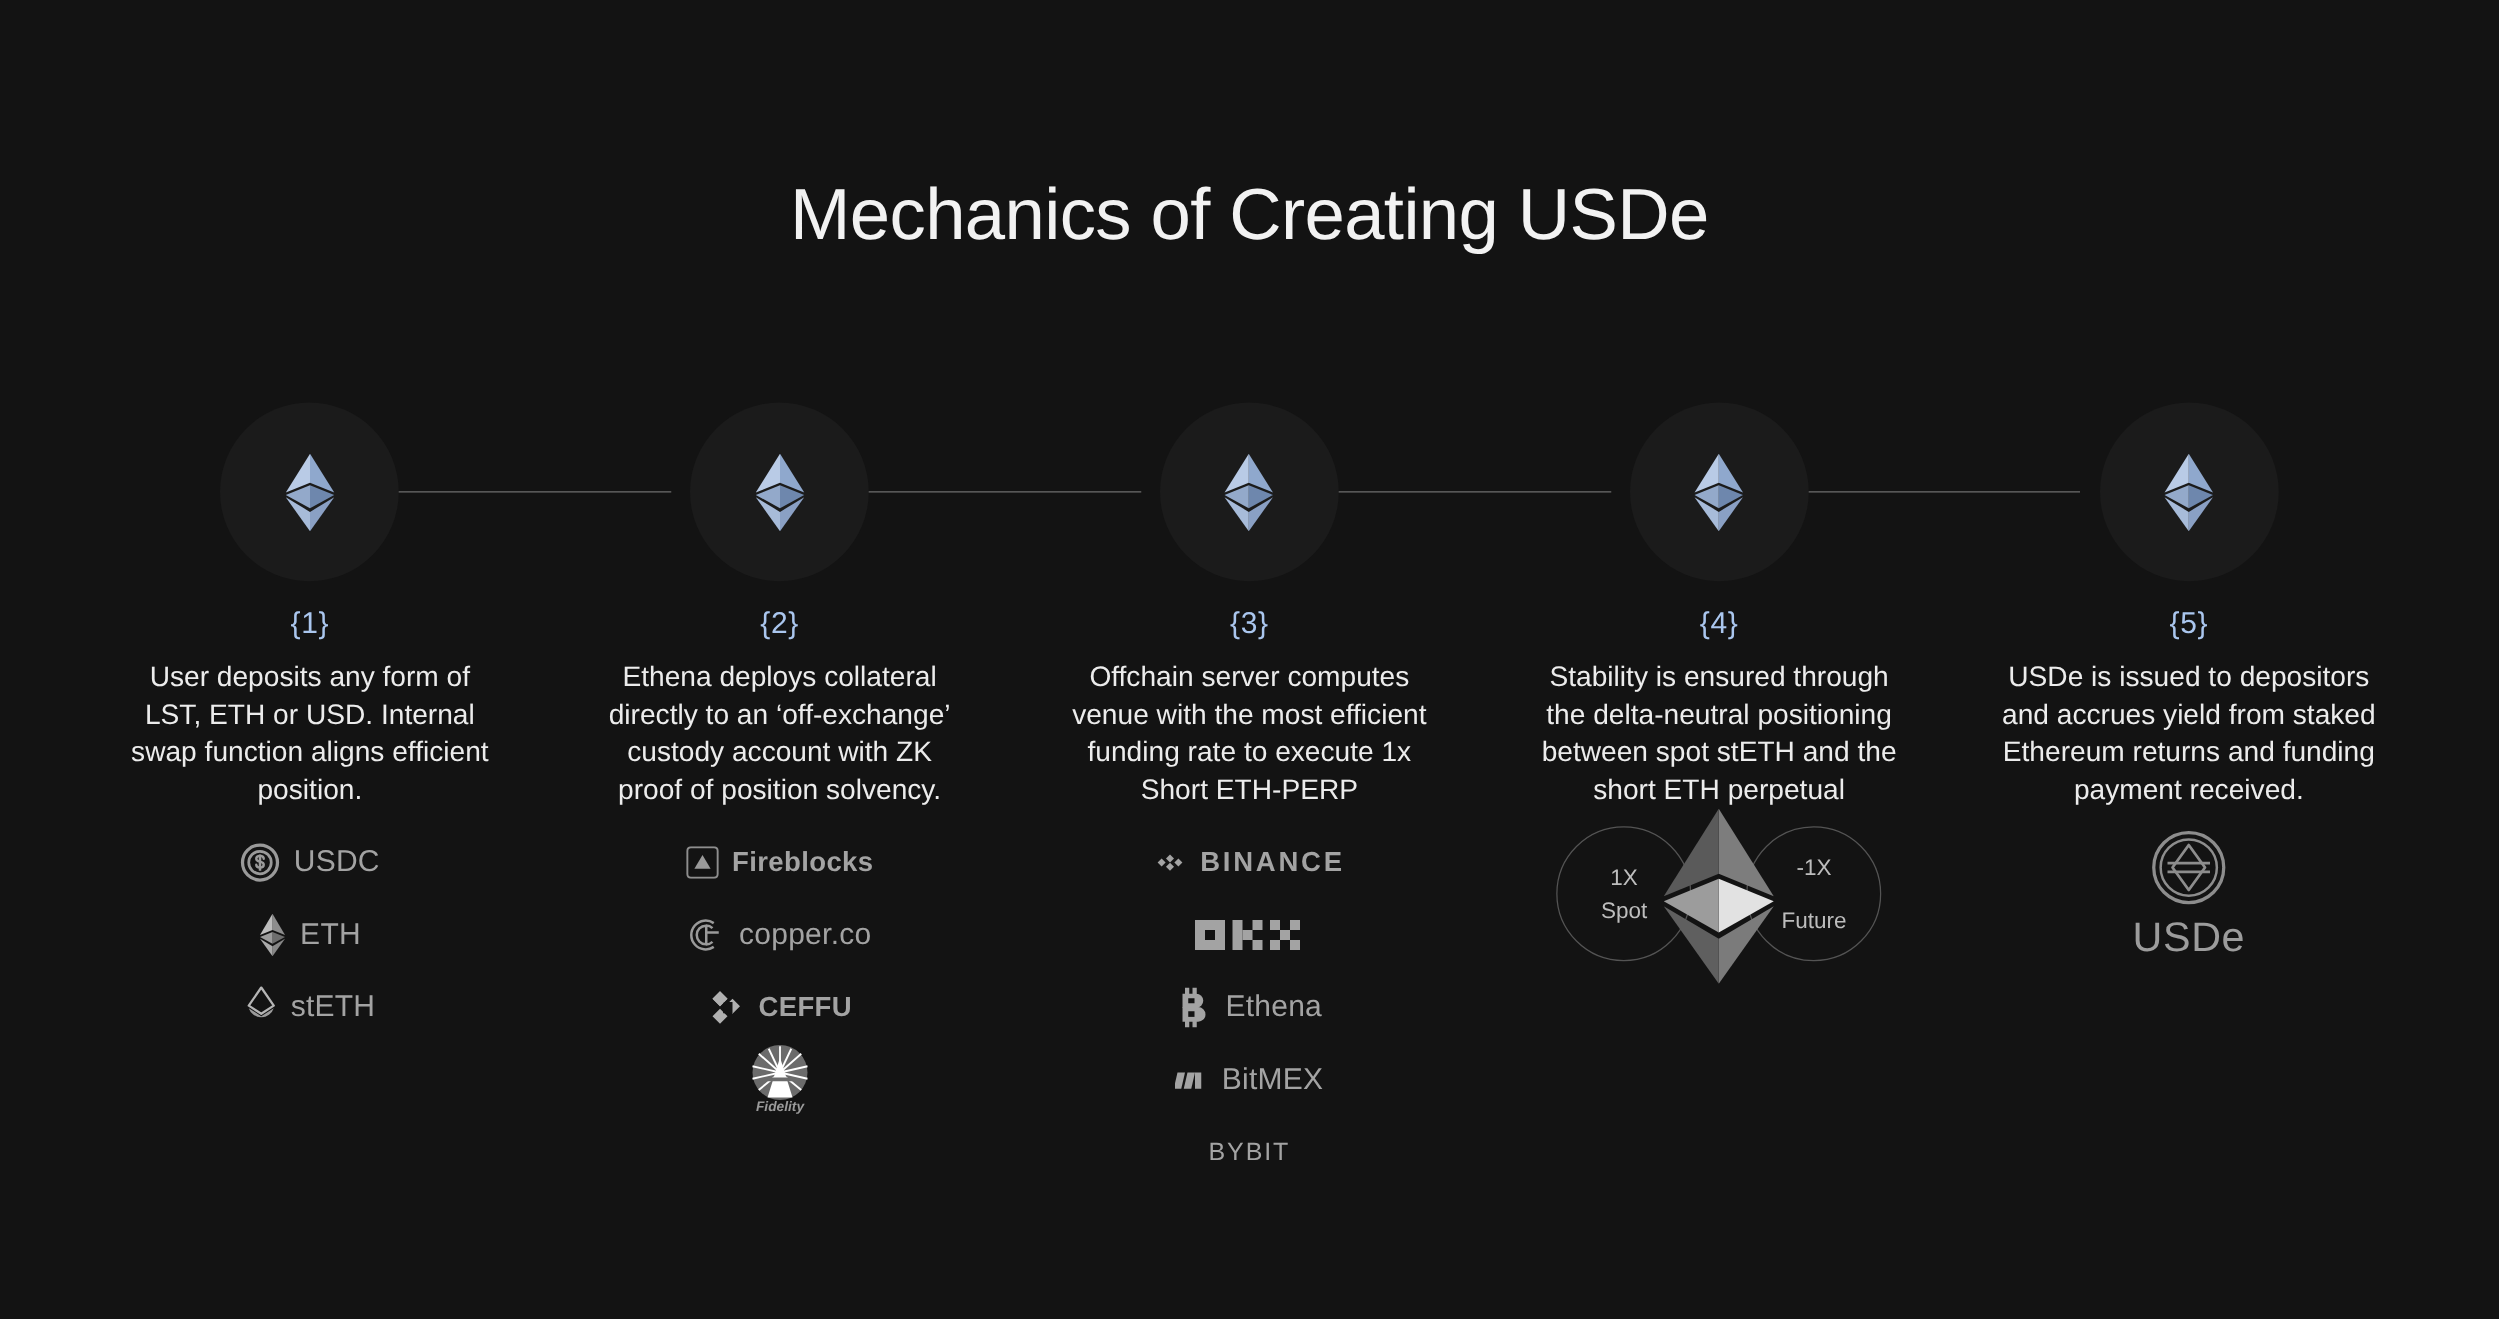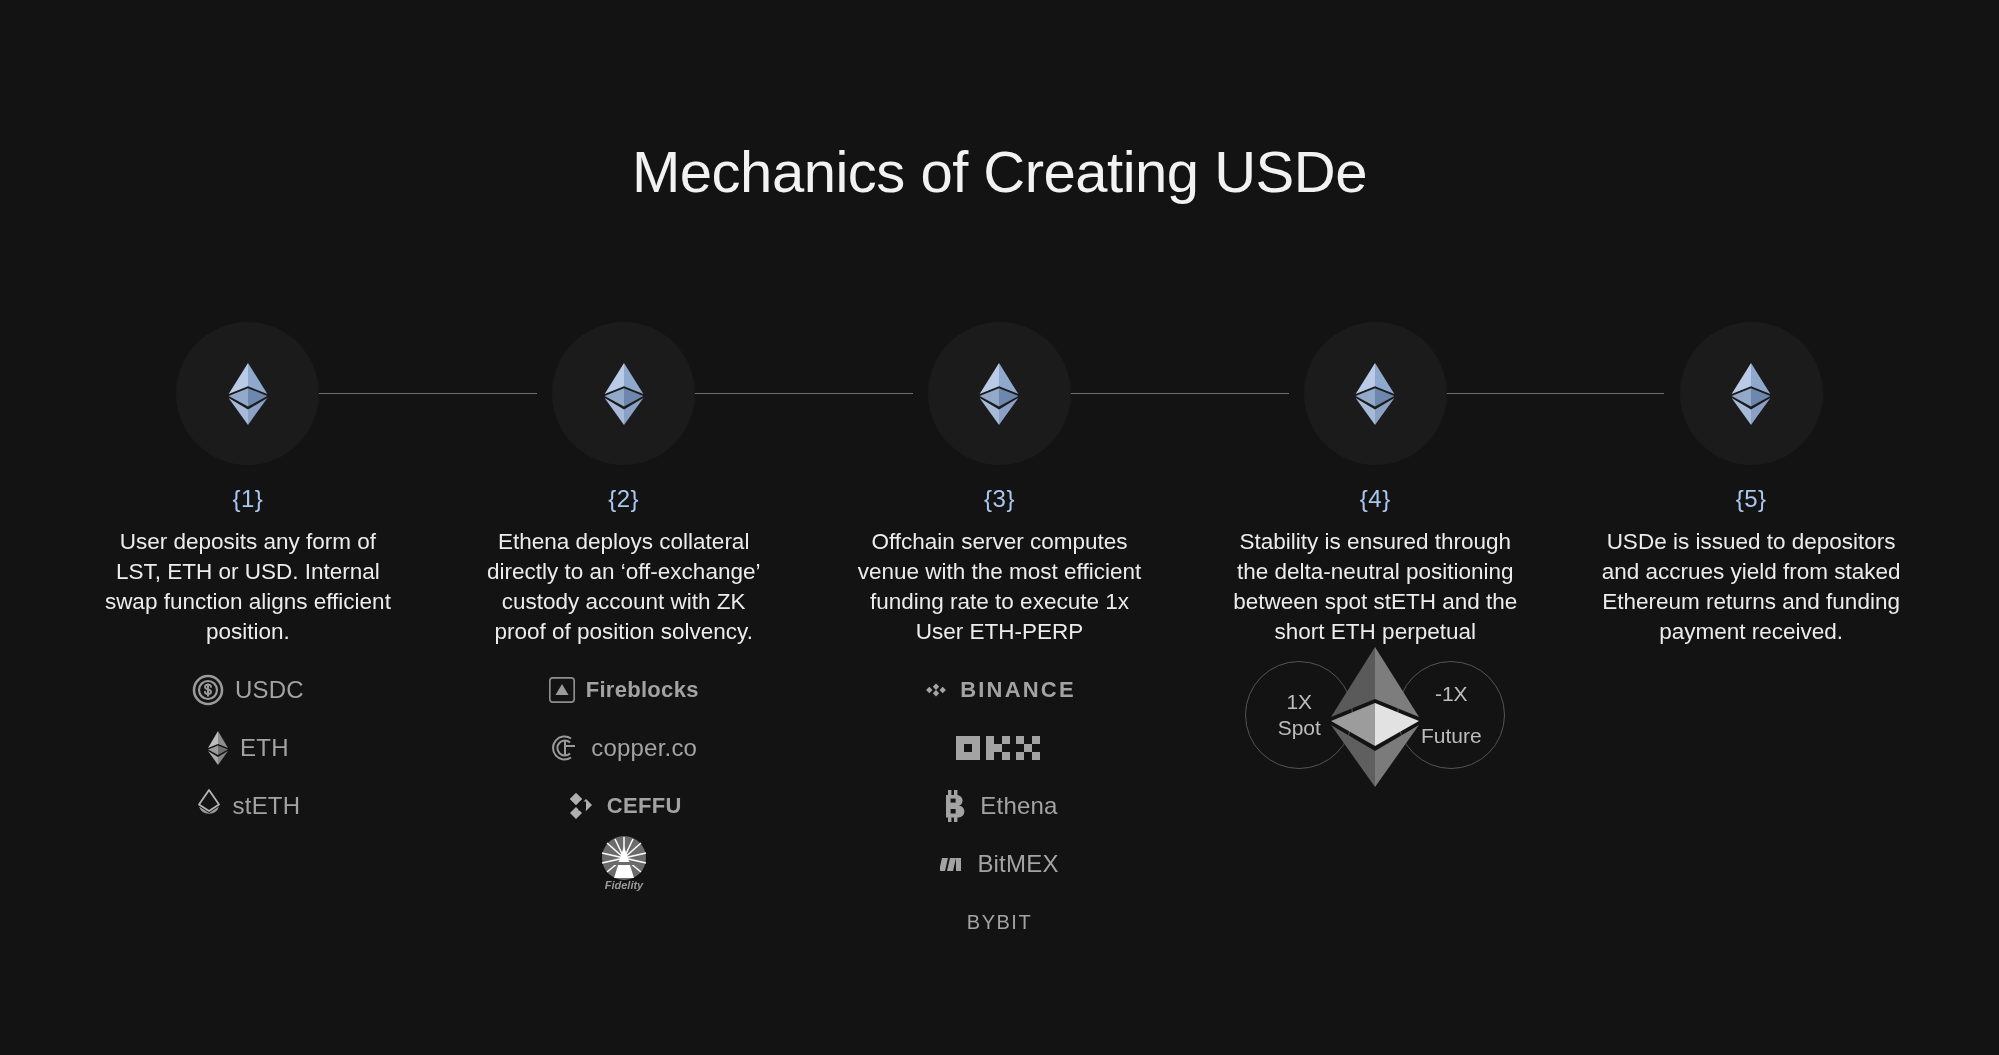--- a/index.html
+++ b/index.html
@@ -123,21 +123,21 @@
   .venn .ring {
     position:absolute;
     top:0;
     width:108px; height:108px;
     border:1px solid #545454;
     border-radius:50%;
     display:flex;
     flex-direction:column;
     align-items:center;
     justify-content:center;
-    font-size:21px;
+    font-size:18px;
     line-height:26px;
     color:#bdbdbd;
     text-align:center;
   }
   .venn .ring.left  { left:0; }
   .venn .ring.right { right:0;gap:16px; }
   .venn .big-eth {
     position:absolute;
     left:50%; top:-14px;
     transform:translateX(-50%);
@@ -293,21 +293,21 @@
         <svg class="eth-mark" viewBox="0 0 42 64">
           <polygon points="21,0 21,24 41,32" fill="#8fa8cd"></polygon>
           <polygon points="21,0 1,32 21,24" fill="#b9cbe6"></polygon>
           <polygon points="21,26 41,34 21,45" fill="#6e87ad"></polygon>
           <polygon points="21,26 1,34 21,45" fill="#93a9ca"></polygon>
           <polygon points="21,48 41,36 21,64" fill="#8aa0c4"></polygon>
           <polygon points="21,48 1,36 21,64" fill="#a7bbd9"></polygon>
         </svg>
       </div>
       <div class="step-num">{3}</div>
-      <div class="step-desc">Offchain server computes venue with the most efficient funding rate to execute 1x User ETH-PERP</div>
+      <div class="step-desc">Offchain server computes venue with the most efficient funding rate to execute 1x Short ETH-PERP</div>
 
       <div class="logos">
         <div class="logo-row wide">
           <svg width="26" height="26" viewBox="0 0 26 26">
             <g fill="#a3a3a3">
               <polygon points="13,6.5 16.2,9.7 13,12.9 9.8,9.7"></polygon>
               <polygon points="13,13.1 16.2,16.3 13,19.5 9.8,16.3"></polygon>
               <polygon points="6.3,9.8 9.5,13 6.3,16.2 3.1,13"></polygon>
               <polygon points="19.7,9.8 22.9,13 19.7,16.2 16.5,13"></polygon>
             </g>
@@ -409,16 +409,26 @@
           <polygon points="21,0 1,32 21,24" fill="#b9cbe6"></polygon>
           <polygon points="21,26 41,34 21,45" fill="#6e87ad"></polygon>
           <polygon points="21,26 1,34 21,45" fill="#93a9ca"></polygon>
           <polygon points="21,48 41,36 21,64" fill="#8aa0c4"></polygon>
           <polygon points="21,48 1,36 21,64" fill="#a7bbd9"></polygon>
         </svg>
       </div>
       <div class="step-num">{5}</div>
       <div class="step-desc">USDe is issued to depositors and accrues yield from staked Ethereum returns and funding payment received.</div>
 
+      <div class="usde-block">
+        <svg width="62" height="62" viewBox="0 0 62 62">
+          <circle cx="31" cy="31" r="28" fill="none" stroke="#8d8d8d" stroke-width="2.6"></circle>
+          <circle cx="31" cy="31" r="22.5" fill="none" stroke="#8d8d8d" stroke-width="2"></circle>
+          <polygon points="31,13 44,31 31,49 18,31" fill="none" stroke="#8d8d8d" stroke-width="2.2" stroke-linejoin="round"></polygon>
+          <path d="M14 27.5 H48" stroke="#8d8d8d" stroke-width="2.2"></path>
+          <path d="M14 34.5 H48" stroke="#8d8d8d" stroke-width="2.2"></path>
+        </svg>
+        <div class="usde-word">USDe</div>
+      </div>
     </div>
 
   </div>
 </div>
 
 </body></html>

